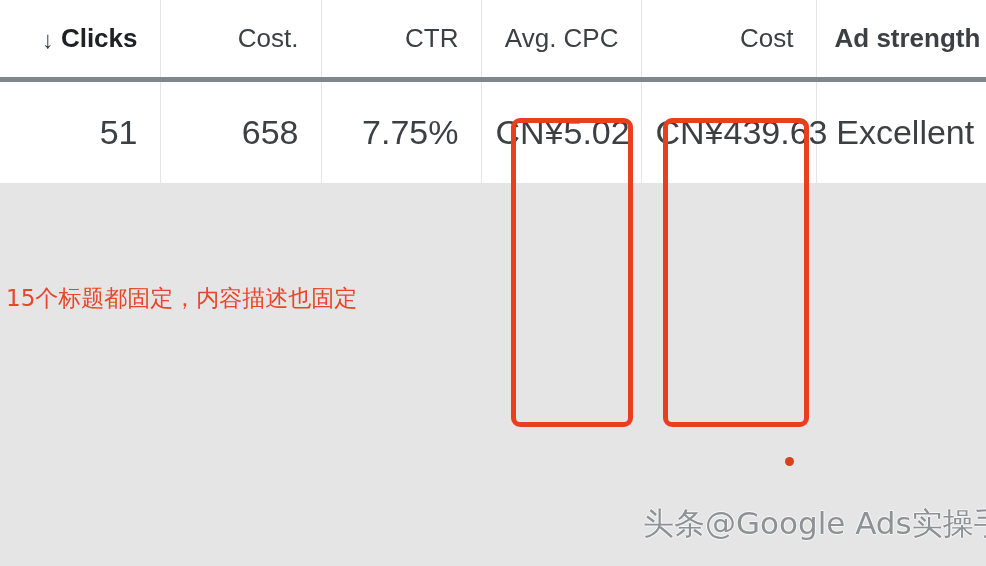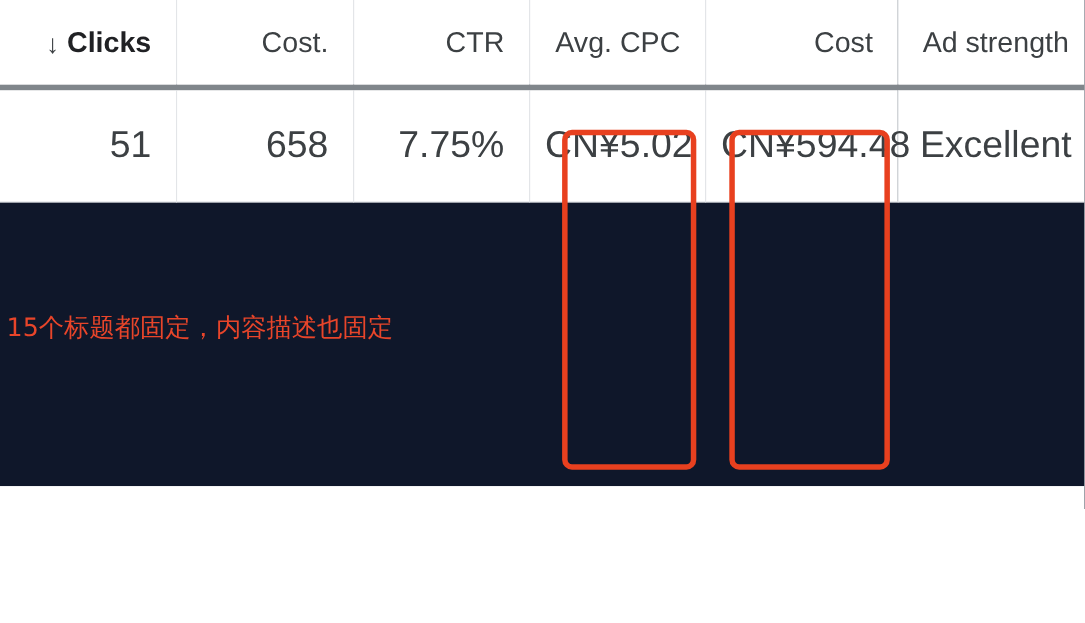--- a/index.html
+++ b/index.html
@@ -8,23 +8,23 @@
     background: #ffffff;
   }
   body {
     font-family: "Liberation Sans", "DejaVu Sans", sans-serif;
     -webkit-font-smoothing: antialiased;
   }
 
   #screen {
     position: relative;
     width: 986px;
-    height: 442px;
+    height: 566px;
     overflow: hidden;
-    background: #0f172a;
+    background: #e5e5e5;
   }
 
   
   table.ads-table {
     border-collapse: collapse;
     table-layout: fixed;
     width: 986px;
     position: absolute;
     top: 0;
     left: 0;
@@ -47,24 +47,25 @@
     vertical-align: middle;
     border-right: 1px solid #e3e5e8;
     background: #ffffff;
     white-space: nowrap;
   }
   thead th.sorted {
     font-weight: 700;
     color: #202124;
   }
   thead th.align-left {
-    text-align: center;
+    text-align: right;
     padding-left: 18px;
     padding-right: 10px;
     border-right: none;
+    font-weight: bold;
   }
   thead tr {
     border-bottom: 5px solid #80868b;
   }
 
   .sort-arrow {
     display: inline-block;
     font-size: 24px;
     font-weight: 400;
     margin-right: 7px;
@@ -179,21 +180,21 @@
         <th class="align-left">Ad strength</th>
       </tr>
     </thead>
 
     <tbody>
       <tr class="row-1">
         <td>51</td>
         <td>658</td>
         <td>7.75%</td>
         <td>CN¥5.02</td>
-        <td>CN¥594.48</td>
+        <td>CN¥439.63</td>
         <td class="align-left"><span>Excellent</span></td>
       </tr>
     </tbody>
   </table>
 
   <div class="annot-box" id="annot-box-cpc"></div>
   <div class="annot-box" id="annot-box-cost"></div>
 
   <div class="annot-dot" id="annot-dot-1"></div>
 

